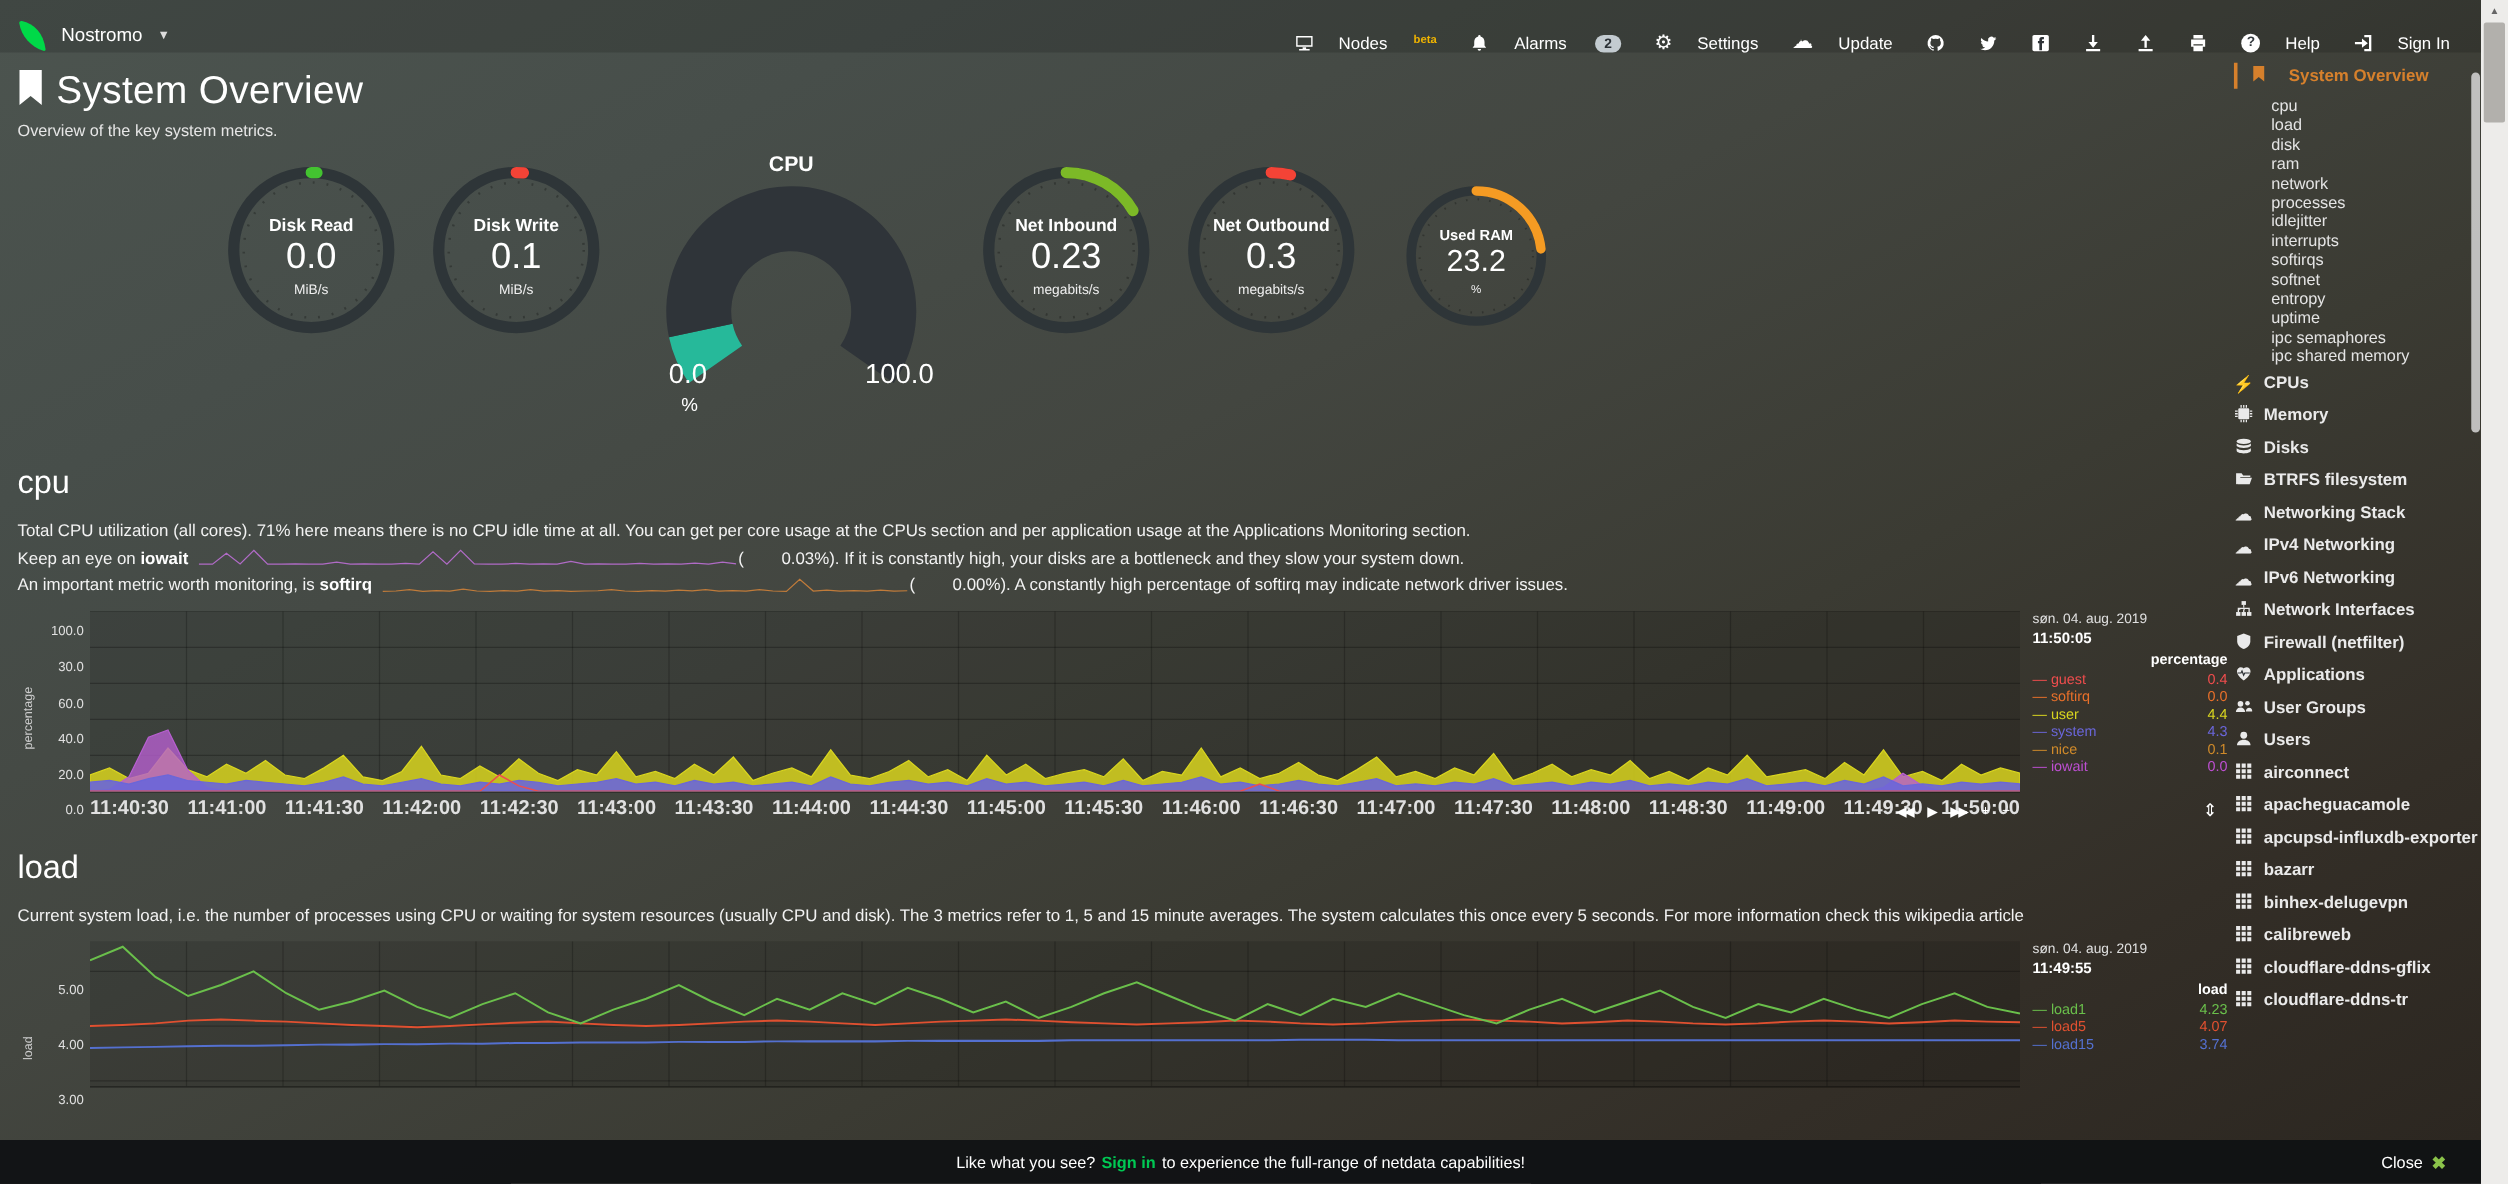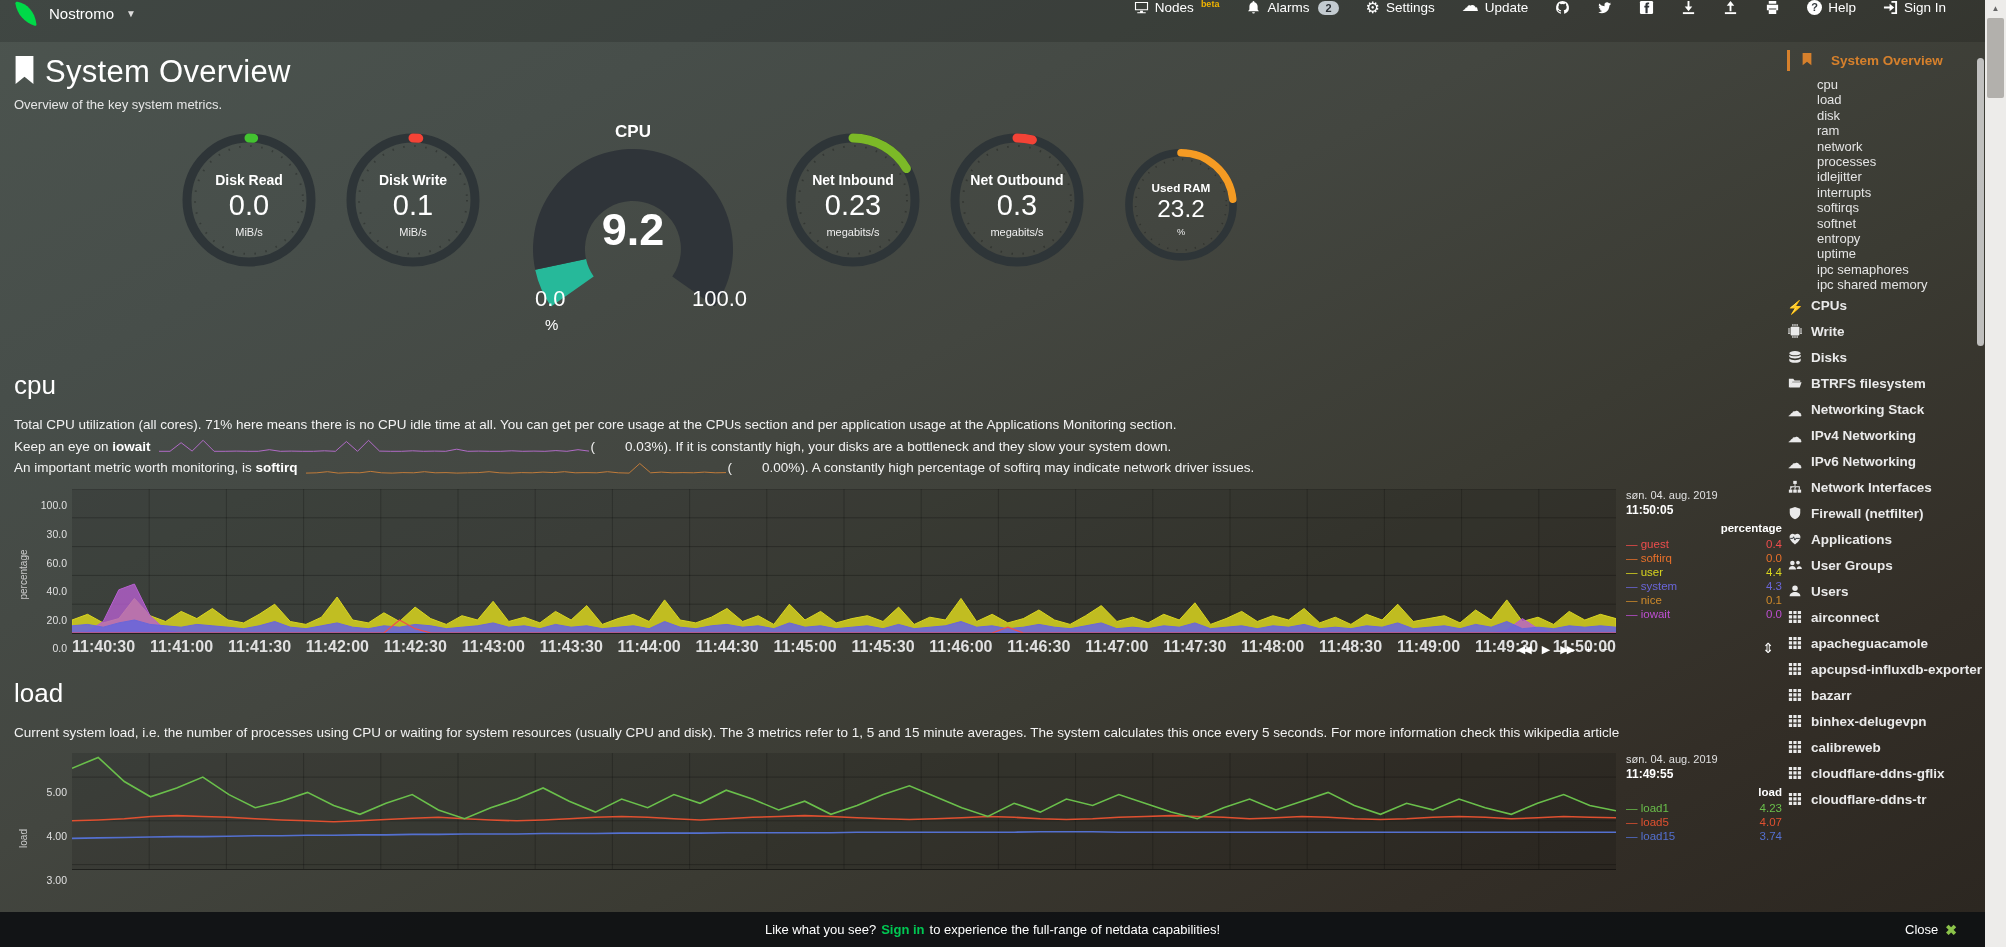--- a/index.html
+++ b/index.html
@@ -2,27 +2,27 @@
 <html><head>
 <meta charset="utf-8">
 <style>
   html,body{margin:0;padding:0}
   body{
     width:2006px;height:947px;overflow:hidden;position:relative;
     font-family:"Liberation Sans",sans-serif;color:#fff;
     background:linear-gradient(152deg,#4c544f 0%,#474e4a 20%,#434640 42%,#3b3b33 62%,#332e27 82%,#2b2620 100%);
   }
   
-  .navbar{height:42px;background:rgba(0,0,0,0.15);display:flex;align-items:flex-start;padding:0 60px 0 12px;position:relative;z-index:10}
+  .navbar{height:42px;background:rgba(0,0,0,0.15);display:flex;align-items:flex-end;padding:0 46px 0 12px;position:relative;z-index:10}
   .nav-left{display:flex;align-items:center;gap:10px}
   .logo{width:27px;height:27px;display:inline-block}
   .hostname{font-size:15px;color:#fff}
   .caret{font-size:10px;color:#ddd;margin-left:2px}
   .nav-right{margin-left:auto;display:flex;align-items:center;gap:27px}
-  .nav-item{display:flex;align-items:center;gap:6px;font-size:13.5px;color:#fff;cursor:pointer;text-decoration:none}
+  .nav-item{display:flex;align-items:center;gap:20px;font-size:13.5px;color:#fff;cursor:pointer;text-decoration:none}
   .nav-ico{display:inline-flex;align-items:center}
   .nav-ico svg{width:15px;height:15px;fill:#fff}
   .nav-ico .u{font-size:16px;line-height:15px}
   .beta{color:#f0b400;font-size:9px;font-weight:bold;margin-left:1px;position:relative;top:-4px}
   .badge{background:#c3cbd0;color:#2b3136;border-radius:10px;font-size:11px;font-weight:bold;padding:1px 7px;margin-left:3px}
   .circle-q{display:inline-block;width:15px;height:15px;border-radius:50%;background:#fff;color:#33393d;font-size:11px;font-weight:bold;text-align:center;line-height:15px}
   .ico-stack{position:relative;display:inline-block;width:17px;height:15px}
   .ico-stack .u{position:absolute;left:0;top:-2px;font-size:17px}
   .ico-stack .ov{position:absolute;left:5px;top:2px;font-size:9px;font-weight:bold}
   
@@ -284,21 +284,20 @@
       </div>
     </div>
 
   <div class="cpu-gauge-block">
     <div class="cpu-gauge-title">CPU</div>
     <div class="cpu-gauge-wrap">
       <svg id="cpu-gauge-svg" viewBox="0 0 240 172">
           <path d="M38.1 162.4 A100 100 0 0 1 22.2 125.8 L73.0 115.0 A48 48 0 0 0 80.7 132.5 Z" fill="#26b99a"></path>
           <path d="M22.2 125.8 A100 100 0 1 1 201.9 162.4 L159.3 132.5 A48 48 0 1 0 73.0 115.0 Z" fill="#2f3439"></path>
         </svg>
-      <div class="cpu-gauge-value">9.2</div>
       <div class="cpu-gauge-min">0.0</div>
       <div class="cpu-gauge-max">100.0</div>
       <div class="cpu-gauge-units">%</div>
     </div>
   </div>
 
   <div style="display:contents">
     
   
       <div class="gauge">
@@ -609,21 +608,21 @@
       </div>
 
       <div class="si item">
         <span class="si-ico"><span class="u">⚡</span></span><span class="si-label">CPUs</span>
       </div>
 
       <div class="si item">
         <span class="si-ico"><svg viewBox="0 0 16 16">
             <rect x="3" y="3" width="10" height="10" rx="1"></rect>
             <path d="M5 0h1.2v2.5H5zM7.4 0h1.2v2.5H7.4zM9.8 0h1.2v2.5H9.8zM5 13.5h1.2V16H5zM7.4 13.5h1.2V16H7.4zM9.8 13.5h1.2V16H9.8zM0 5h2.5v1.2H0zM0 7.4h2.5v1.2H0zM0 9.8h2.5v1.2H0zM13.5 5H16v1.2h-2.5zM13.5 7.4H16v1.2h-2.5zM13.5 9.8H16v1.2h-2.5z"></path>
-          </svg></span><span class="si-label">Write</span>
+          </svg></span><span class="si-label">Memory</span>
       </div>
 
       <div class="si item">
         <span class="si-ico"><svg viewBox="0 0 16 16">
             <ellipse cx="8" cy="3.6" rx="6.5" ry="2.4"></ellipse>
             <path d="M1.5 5.4c1.2 1.1 3.7 1.8 6.5 1.8s5.3-.7 6.5-1.8v2.4c-1.2 1.1-3.7 1.8-6.5 1.8S2.7 8.9 1.5 7.8zM1.5 9.8c1.2 1.1 3.7 1.8 6.5 1.8s5.3-.7 6.5-1.8v2.4c0 1.3-2.9 2.4-6.5 2.4s-6.5-1.1-6.5-2.4z"></path>
           </svg></span><span class="si-label">Disks</span>
       </div>
 
       <div class="si item">

